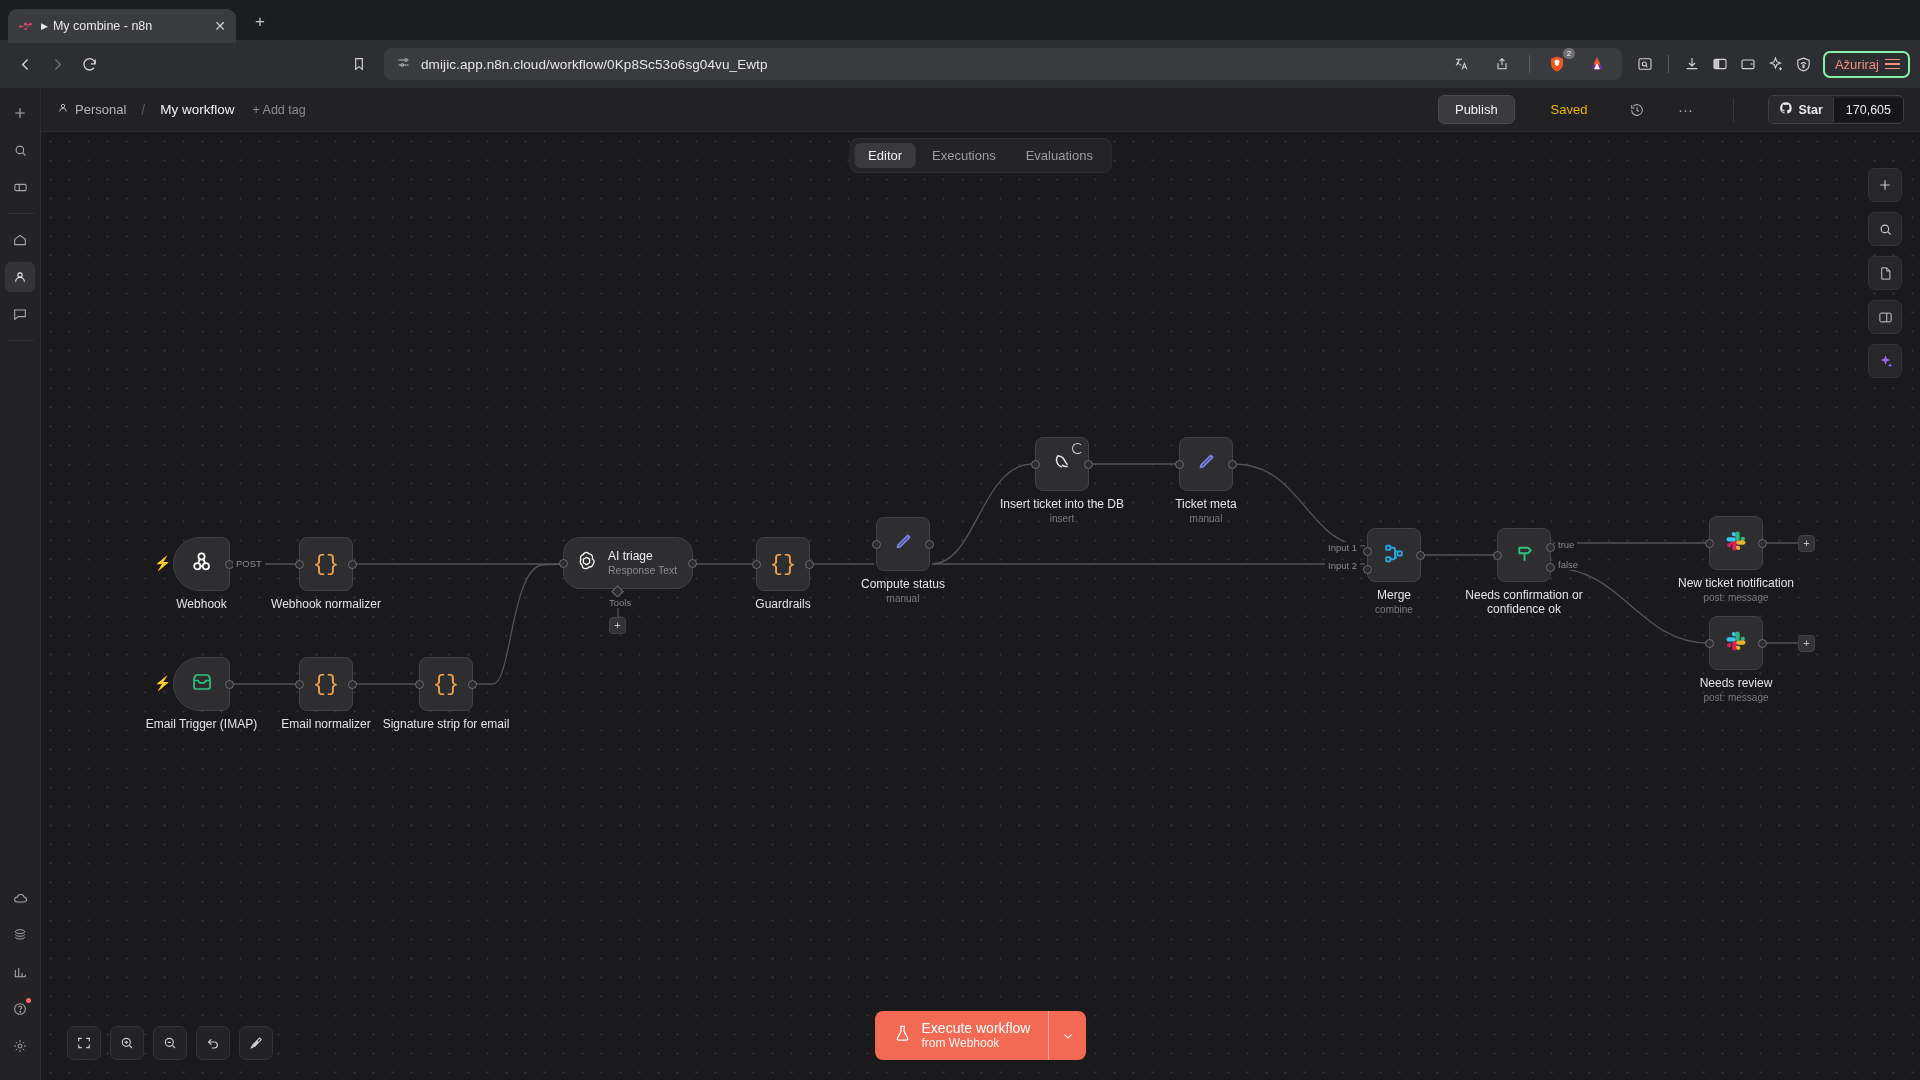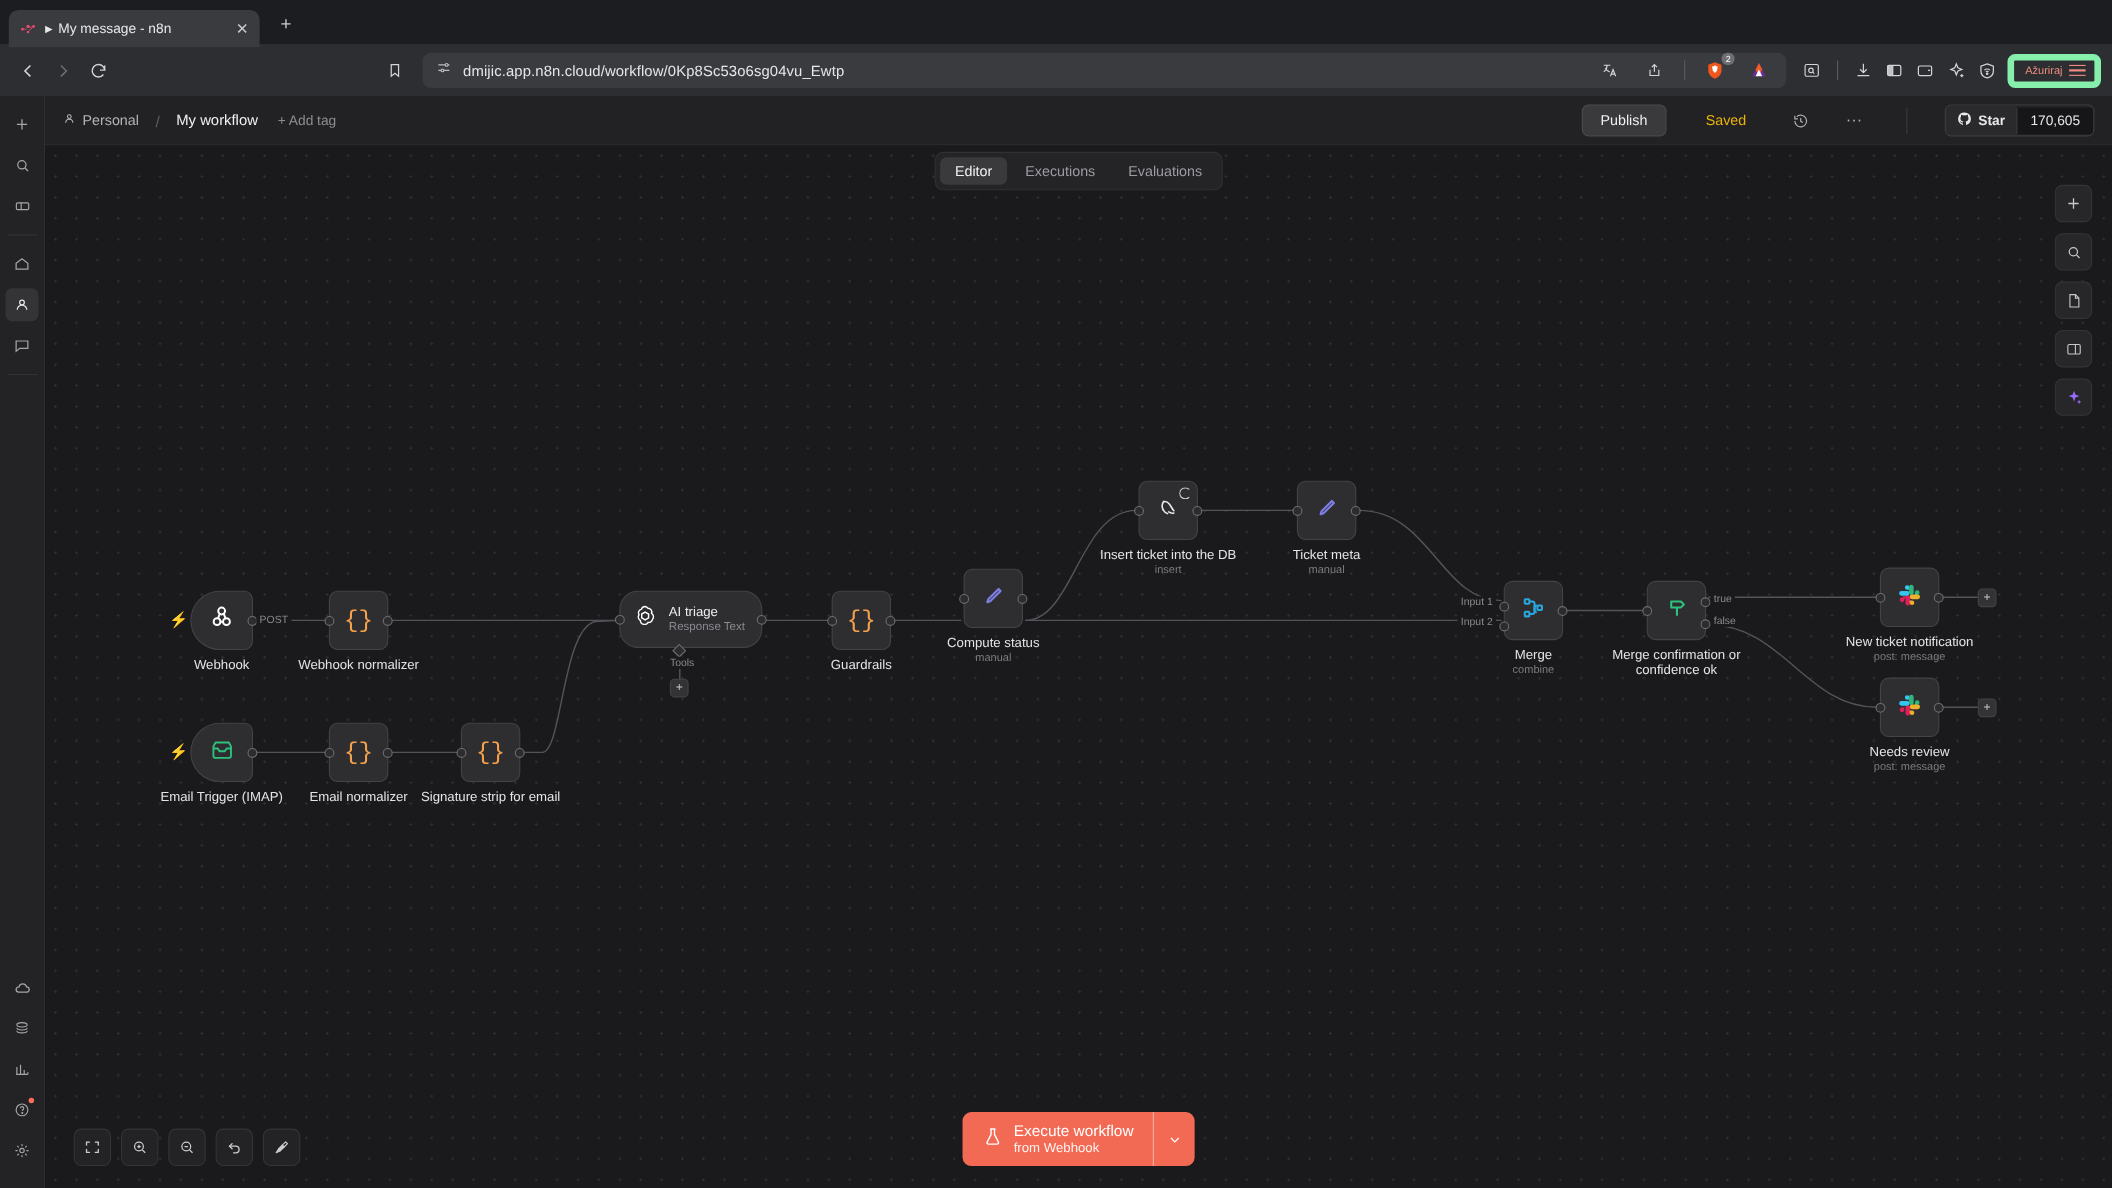--- a/index.html
+++ b/index.html
@@ -62,22 +62,22 @@
   }
   .brave-badge {
     position: absolute; top: -3px; right: -5px;
     background: #6e6e73; color: #fff; font-size: 8px;
     border-radius: 7px; padding: 0 3px; min-width: 12px;
     text-align: center; line-height: 11px; height: 11px;
   }
   .vsep { width: 1px; height: 18px; background: #5a5b5e; }
   .update-btn {
     display: flex; align-items: center; gap: 6px;
-    border: 6px solid #86efac; border-radius: 7px;
-    padding: 4px 8px 4px 10px; color: #f08d80; font-size: 10px;
+    border: 2px solid #86efac; border-radius: 7px;
+    padding: 4px 8px 4px 10px; color: #f08d80; font-size: 13px;
     margin-left: 4px;
   }
   .hamburger { display: flex; flex-direction: column; gap: 3px; }
   .hamburger span { display: block; width: 15px; height: 1.6px; background: #f08d80; }
 
   
   .app { display: flex; height: calc(1080px - 88px); background: #1c1c1e; }
 
   
   .rail {
@@ -261,21 +261,21 @@
       <svg viewBox="0 0 24 24" width="15" height="15">
         <circle cx="4" cy="12" r="2" fill="#ea4b71"></circle>
         <circle cx="12" cy="8" r="2.4" fill="#ea4b71"></circle>
         <circle cx="12" cy="16" r="1.8" fill="#ea4b71"></circle>
         <circle cx="20" cy="8" r="2" fill="#ea4b71"></circle>
         <path d="M6 12h4M13.5 9.5 18.5 8.6M13.2 14.6 18.6 9.6" stroke="#ea4b71" stroke-width="1.2" fill="none"></path>
       </svg>
     </span>
     <span class="tab-title">
       <span class="tab-play">▶</span>
-      <span>My message - n8n</span>
+      <span>My combine - n8n</span>
     </span>
     <span class="tab-close">✕</span>
   </div>
   <div class="newtab-btn">+</div>
 </div>
 
 <div class="browser-toolbar">
   <div class="nav-btn">
     <svg width="17" height="17" viewBox="0 0 24 24" fill="none" stroke="currentColor" stroke-width="2">
         <path d="M15 5l-7 7 7 7"></path>
@@ -730,21 +730,21 @@
           <span class="port in"></span>
           <span>
             <svg width="25" height="25" viewBox="0 0 24 24" fill="none" stroke="#2ec27e" stroke-width="1.8" stroke-linejoin="round">
               <path d="M7 6.5h8.5l2.5 2.6-2.5 2.6H7z"></path>
                 <path d="M12 11.7V19"></path>
             </svg>
           </span>
           <span class="port" style="right:-5px; top:14px; margin-top:0;"></span>
           <span class="port" style="right:-5px; top:34px; margin-top:0;"></span>
         </div>
-        <div class="node-label two-line">Merge confirmation or confidence ok</div>
+        <div class="node-label two-line">Needs confirmation or confidence ok</div>
         <div class="conn-label" style="left:58px; top:11px;">true</div>
         <div class="conn-label" style="left:58px; top:31px;">false</div>
       </div>
 
       <div class="node" style="left:1668px; top:384px;">
         <div class="node-box">
           <span class="port in"></span>
           <span>
             <svg width="24" height="24" viewBox="0 0 24 24">
               <g fill="none" stroke-width="2.6" stroke-linecap="round">

